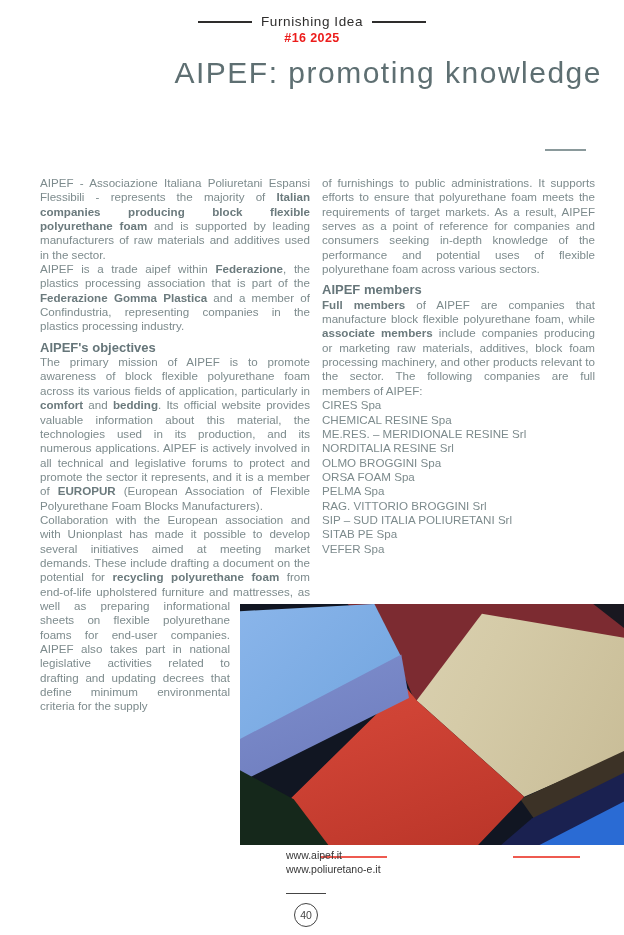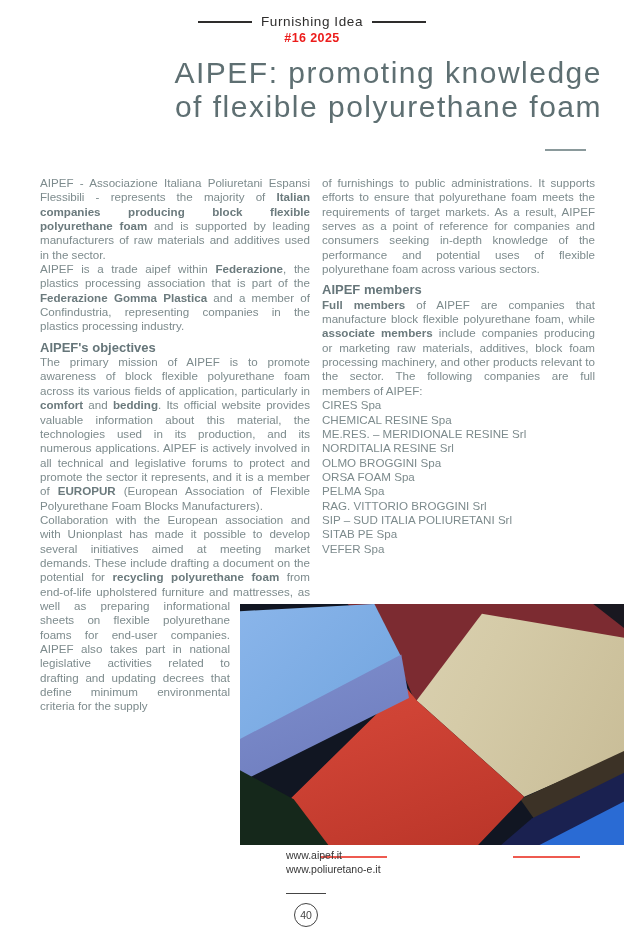--- a/index.html
+++ b/index.html
@@ -73,21 +73,21 @@
 
 <div class="mag-header">
   <div class="mag-title-row">
     <span class="hdr-rule"></span>
     <span class="mag-name">Furnishing Idea</span>
     <span class="hdr-rule"></span>
   </div>
   <div class="issue">#16 2025</div>
 </div>
 
-<h1 class="doc-title"><span>AIPEF: promoting knowledge</span><br><span>of flexible polyurethane foam</span></h1>
+<h1 class="doc-title"><span>AIPEF: promoting knowledge</span><br></h1>
 <div class="title-rule"></div>
 
 <div class="col col-left">
   <div class="cutout-top"></div>
   <div class="cutout"></div>
   <div>
       <p class="body-par"><span>AIPEF - Associazione Italiana Poliuretani Espansi Flessibili - represents the majority of </span><span class="b">Italian companies producing block flexible polyurethane foam</span><span> and is supported by leading manufacturers of raw materials and additives used in the sector.</span></p>
       <p class="body-par"><span>AIPEF is a trade aipef within </span><span class="b">Federazione</span><span>, the plastics processing association that is part of the </span><span class="b">Federazione Gomma Plastica</span><span> and a member of Confindustria, representing companies in the plastics processing industry.</span></p>
       <h3 class="body-heading">AIPEF's objectives</h3>
       <p class="body-par"><span>The primary mission of AIPEF is to promote awareness of block flexible polyurethane foam across its various fields of application, particularly in </span><span class="b">comfort</span><span> and </span><span class="b">bedding</span><span>. Its official website provides valuable information about this material, the technologies used in its production, and its numerous applications. AIPEF is actively involved in all technical and legislative forums to protect and promote the sector it represents, and it is a member of </span><span class="b">EUROPUR</span><span> (European Association of Flexible Polyurethane Foam Blocks Manufacturers).</span></p>

